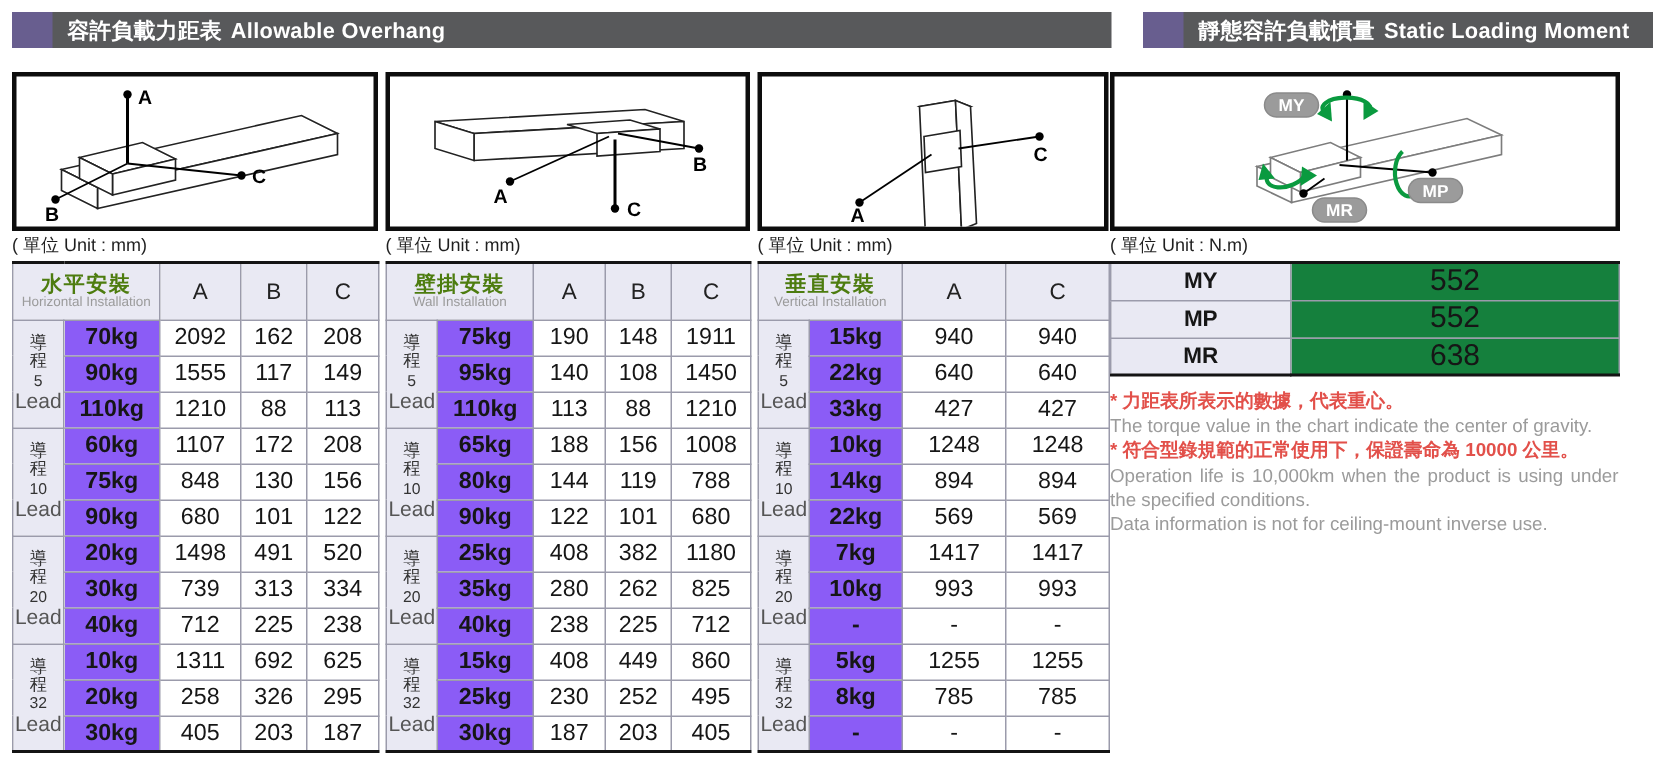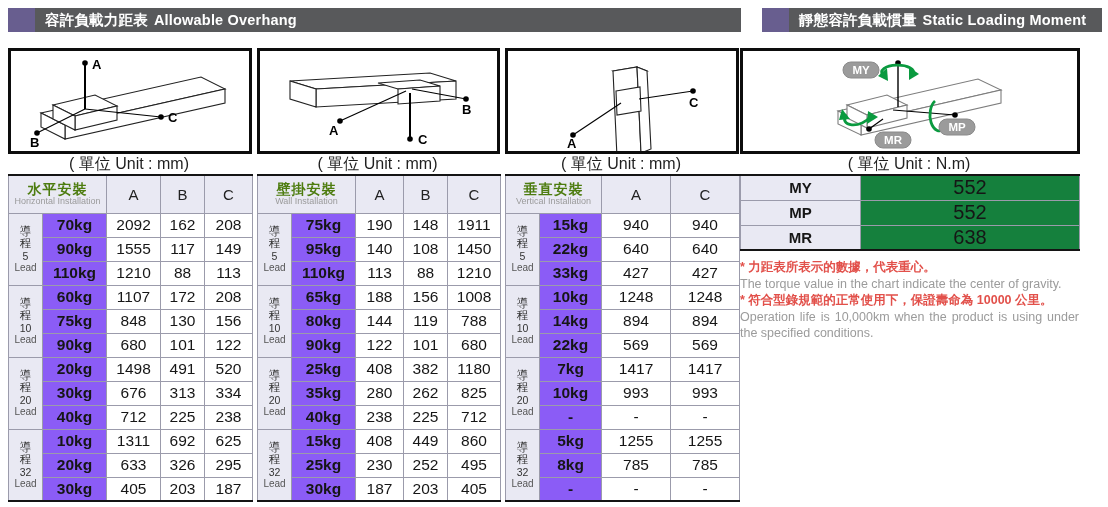--- a/index.html
+++ b/index.html
@@ -17,36 +17,36 @@
 
   
   .col{position:absolute;top:46px}
   #col1{left:8px;width:244px}
   #col2{left:257px;width:243px}
   #col3{left:505px;width:234px}
   #colR{left:740px;width:340px}
 
   .dbox{height:106px;border:3px solid #0d0d0d;background:#fff;margin-top:2px}
   .dbox svg{width:100%;height:100%;display:block}
-  .unit{text-align:center;font-size:16px;color:#1f1f1f;margin:2px 2px 3px 0;height:15px;line-height:15px}
+  .unit{text-align:left;font-size:12px;color:#1f1f1f;margin:2px 2px 3px 0;height:15px;line-height:15px}
 
   
   .otable{border-collapse:collapse;table-layout:fixed;width:100%;
           border-top:2px solid #141414;border-bottom:2px solid #141414}
   .otable th,.otable td{border:1px solid #9b9bab;text-align:center;vertical-align:middle;
           padding:0;height:24px;overflow:hidden}
   .otable thead th{background:#e9e9f3;height:38px}
   .otable tr.gs th,.otable tr.gs td{border-top:1.6px solid #3c3c46}
   .name-zh{font-size:14px;color:#4d7c0f;letter-spacing:1px;line-height:1.15}
   .name-en{font-size:9px;color:#9b9b9b;line-height:1.1;font-weight:normal}
   .colh{font-size:15px;font-weight:normal;color:#222}
   .otable .lead{background:#e9e9f3;font-weight:normal}
   .lz{font-size:11.5px;white-space:pre-line;line-height:1.08;color:#333}
   .ln{font-size:10.5px;color:#333;line-height:1.15}
-  .le{font-size:10px;color:#555;line-height:1.1}
+  .le{font-size:14px;color:#555;line-height:1.1}
   .otable .load{background:#8b5cf6;font-weight:bold;font-size:15.5px;color:#161616}
   .otable .val{font-size:15.5px;color:#161616;background:#fff}
 
   
   .mtable{border-collapse:collapse;table-layout:fixed;width:100%;
           border-top:2px solid #141414;border-bottom:2px solid #141414}
   .mtable th,.mtable td{border:1px solid #9b9bab;height:25px;text-align:center;vertical-align:middle}
   .mtable th{background:#e9e9f3;font-size:15px;font-weight:bold;color:#161616}
   .mtable td{font-size:20px;color:#161616;background:#15803d}
 
@@ -178,21 +178,21 @@
             <div class="ln">20</div>
             <div class="le">Lead</div>
           </th>
           <td class="load">20kg</td>
           <td class="val">1498</td>
           <td class="val">491</td>
           <td class="val">520</td>
         </tr>
         <tr>
           <td class="load">30kg</td>
-          <td class="val">676</td>
+          <td class="val">739</td>
           <td class="val">313</td>
           <td class="val">334</td>
         </tr>
         <tr>
           <td class="load">40kg</td>
           <td class="val">712</td>
           <td class="val">225</td>
           <td class="val">238</td>
         </tr>
         <tr class="gs">
@@ -202,21 +202,21 @@
             <div class="ln">32</div>
             <div class="le">Lead</div>
           </th>
           <td class="load">10kg</td>
           <td class="val">1311</td>
           <td class="val">692</td>
           <td class="val">625</td>
         </tr>
         <tr>
           <td class="load">20kg</td>
-          <td class="val">633</td>
+          <td class="val">258</td>
           <td class="val">326</td>
           <td class="val">295</td>
         </tr>
         <tr>
           <td class="load">30kg</td>
           <td class="val">405</td>
           <td class="val">203</td>
           <td class="val">187</td>
         </tr>
       </tbody>
@@ -550,14 +550,15 @@
         <th>MR</th>
         <td>638</td>
       </tr>
     </tbody>
   </table>
   <div class="notes">
     <div class="note-zh">* 力距表所表示的數據，代表重心。</div>
     <div class="note-en">The torque value in the chart indicate the center of gravity.</div>
     <div class="note-zh">* 符合型錄規範的正常使用下，保證壽命為 10000 公里。</div>
     <div class="note-en">Operation life is 10,000km when the product is using under the specified conditions.</div>
+    <div class="note-en">Data information is not for ceiling-mount inverse use.</div>
   </div>
 </div>
 
 </body></html>

